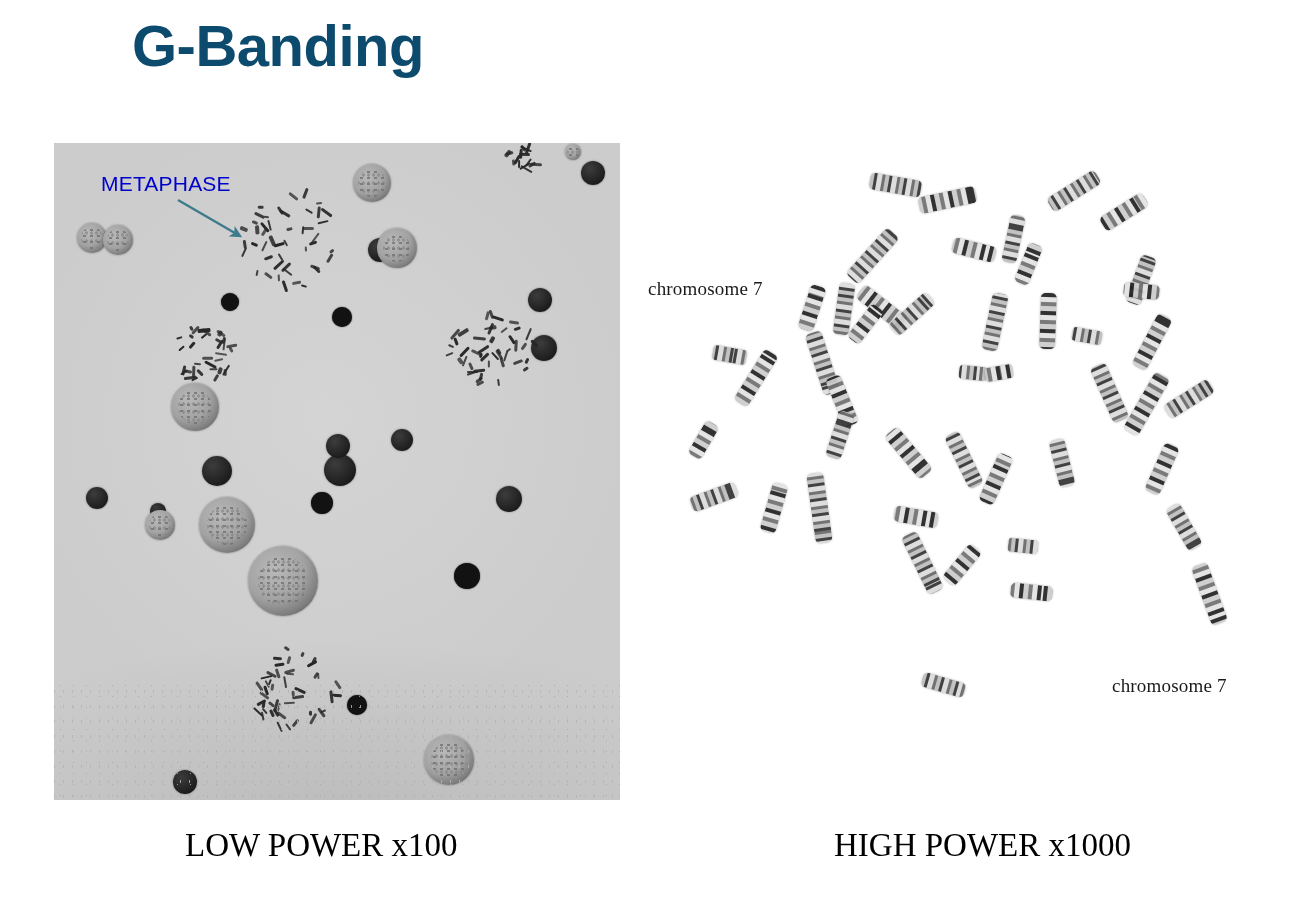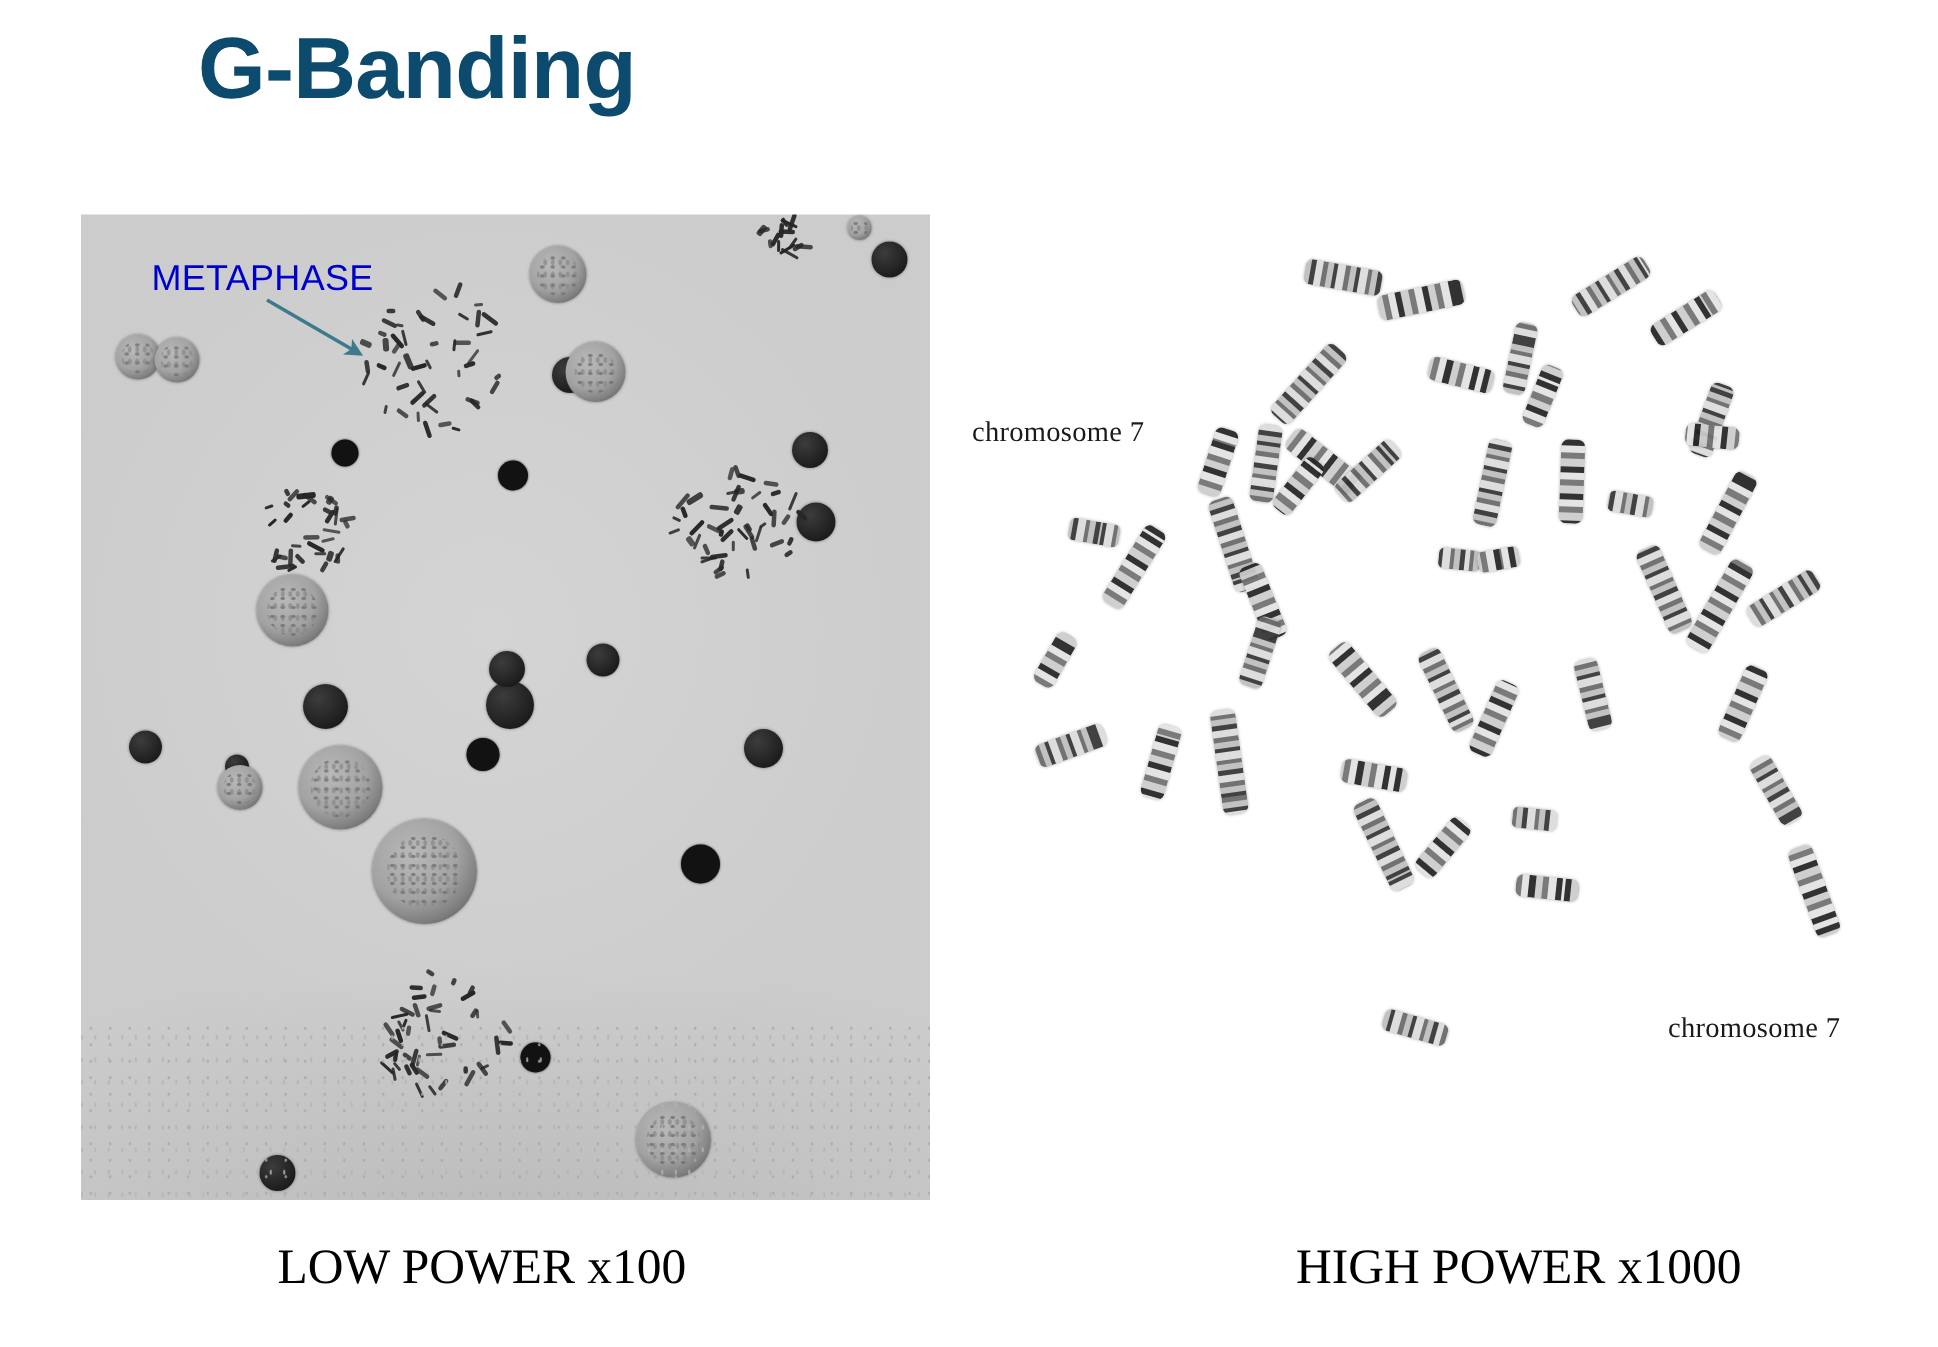--- a/index.html
+++ b/index.html
@@ -160,21 +160,21 @@
   .gchr.short {
     border-radius: 4px;
   }
 
   
   #metaphase-label {
     position: absolute;
     left: 101px;
     top: 172px;
     font-family: "Liberation Sans", sans-serif;
-    font-size: 24px;
+    font-size: 21px;
     font-weight: normal;
     color: #0000cc;
     letter-spacing: 0.2px;
     white-space: nowrap;
   }
   #metaphase-arrow {
     position: absolute;
     left: 176px;
     top: 196px;
     width: 80px;
@@ -195,21 +195,21 @@
 
   
   .caption {
     position: absolute;
     font-family: "Liberation Serif", serif;
     font-size: 33px;
     color: #000000;
     white-space: nowrap;
   }
   #caption-low  { left: 137px; top: 827px; margin-left: 48px; }
-  #caption-high { left: 864px; top: 827px; }
+  #caption-high { left: 834px; top: 827px; }
 </style>
 </head>
 <body>
 
 <div id="slide-title">G-Banding</div>
 
 <div id="low-power-panel">
   <div id="low-power-image">
       <div class="nucleus speckled" style="left: 23px; top: 80px; width: 30px; height: 30px;"></div>
       <div class="nucleus speckled" style="left: 49px; top: 82px; width: 30px; height: 30px;"></div>

